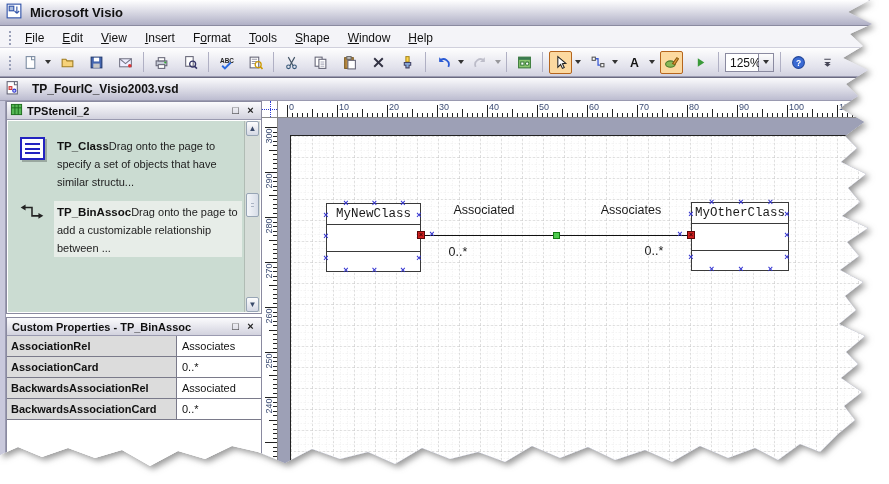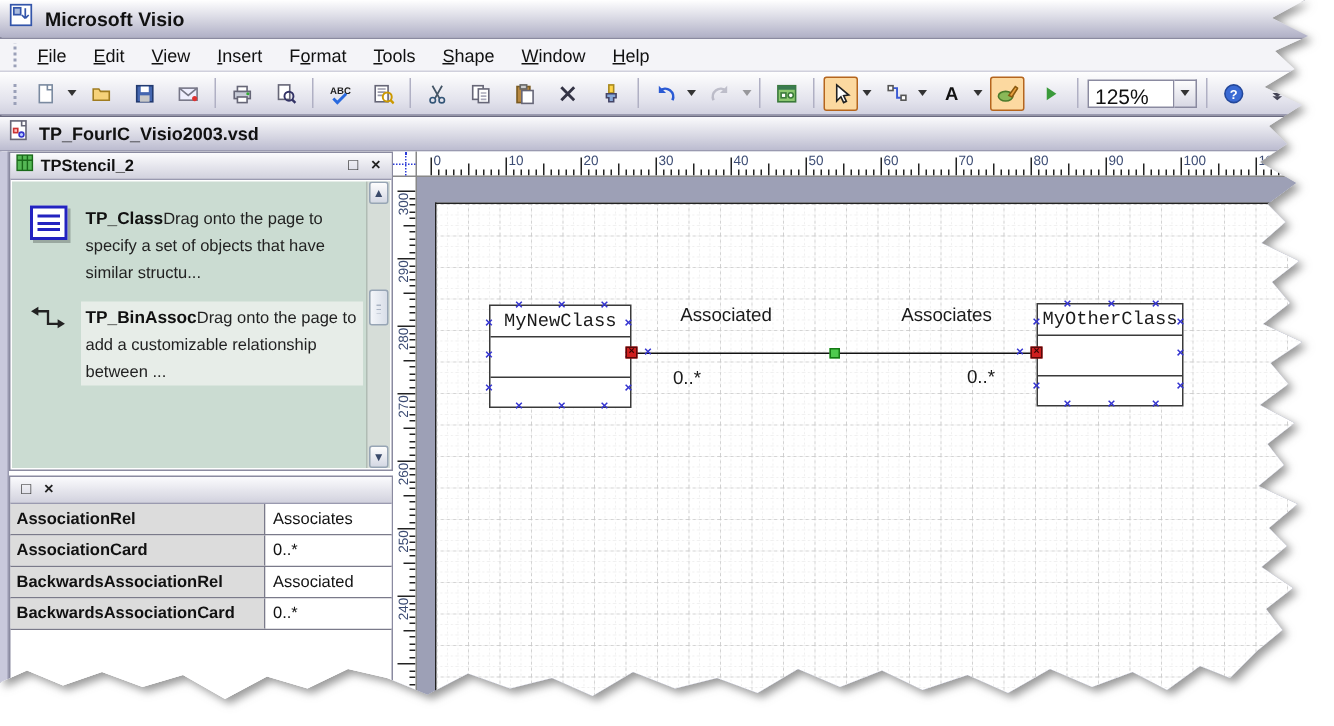--- a/index.html
+++ b/index.html
@@ -17,24 +17,24 @@
   .menu-item u{text-decoration:underline;}
   .toolbar{position:absolute;left:0;top:48px;right:0;height:29px;background:linear-gradient(#fefefe,#e2e2ec 70%,#d2d2e0);border-bottom:1px solid #9a9ab0;display:flex;align-items:center;padding-left:3px;}
   .tbtn{position:relative;width:23px;height:23px;margin:0 1px;display:flex;align-items:center;justify-content:center;border:1px solid transparent;border-radius:2px;}
   .tbtn svg{display:block;}
   .tbtn.sel{background:#fcd9a0;border-color:#b5651d;}
   .tbtn.dis{opacity:.55;}
   .tsep{width:1px;height:20px;background:#b0b0c4;margin:0 3px;}
   .dd{width:0;height:0;border-left:3px solid transparent;border-right:3px solid transparent;border-top:4px solid #333;margin-left:2px;}
   .ddwrap{display:flex;align-items:center;padding:0 2px;}
   .zoombox{display:flex;align-items:center;margin:0 3px;}
-  .zoombox .zval{width:58px;height:19px;background:#fff;border:1px solid #8a8aa0;font-size:14px;padding:2px 4px;color:#111;}
+  .zoombox .zval{width:34px;height:19px;background:#fff;border:1px solid #8a8aa0;font-size:12px;padding:2px 4px;color:#111;}
   .zoombox .zbtn{width:15px;height:19px;border:1px solid #8a8aa0;border-left:none;background:linear-gradient(#fdfdfd,#d8d8e4);display:flex;align-items:center;justify-content:center;}
   .docbar{position:absolute;left:0;top:77px;right:0;height:24px;background:linear-gradient(#fafafc,#d6d6e2 60%,#bcbcd0);border-top:1px solid #6a6a80;border-bottom:1px solid #9a9ab0;display:flex;align-items:center;padding-left:5px;}
-  .docbar .dtext{font-weight:bold;font-size:12px;color:#111;margin-left:6px;}
+  .docbar .dtext{font-weight:bold;font-size:12px;color:#111;margin-left:12px;}
   
   .main{position:absolute;left:0;top:101px;right:0;bottom:0;background:#fff;}
   .edgestrip{position:absolute;left:0;top:0;width:6px;bottom:0;background:#c9c9dc;border-right:1px solid #9a9ab0;}
   
   .panel{position:absolute;border:1px solid #8a8aa0;background:#fff;}
   .phead{height:18px;background:linear-gradient(#fbfbfd,#d2d2de);border-bottom:1px solid #9a9ab0;display:flex;align-items:center;padding:0 3px;}
   .phead .ptitle{font-weight:bold;font-size:11px;color:#111;margin-left:4px;flex:1;white-space:nowrap;overflow:hidden;}
   .pbtn{font-size:11px;color:#222;width:15px;height:14px;line-height:13px;text-align:center;font-weight:bold;}
   #stencil-panel{left:6px;top:0;width:256px;height:213px;}
   .stencil-body{position:absolute;left:1px;right:1px;top:19px;bottom:1px;background:#cbdcd2;overflow:hidden;}
@@ -363,20 +363,21 @@
           <div class="sb">
             <div class="sbtn" style="top:0;">▲</div>
             <div class="sthumb" style="top:72px;"></div>
             <div class="sbtn" style="bottom:0;">▼</div>
           </div>
         </div>
       </div>
 
       <div class="panel" id="props-panel">
         <div class="phead">
+          <span class="ptitle" style="margin-left:2px;">Custom Properties - TP_BinAssoc</span>
           <span class="pbtn">□</span>
           <span class="pbtn">×</span>
         </div>
         <div id="props-rows">
               <div class="prow">
                 <span class="pname">AssociationRel</span>
                 <span class="pval">Associates</span>
               </div>
               <div class="prow">
                 <span class="pname">AssociationCard</span>

